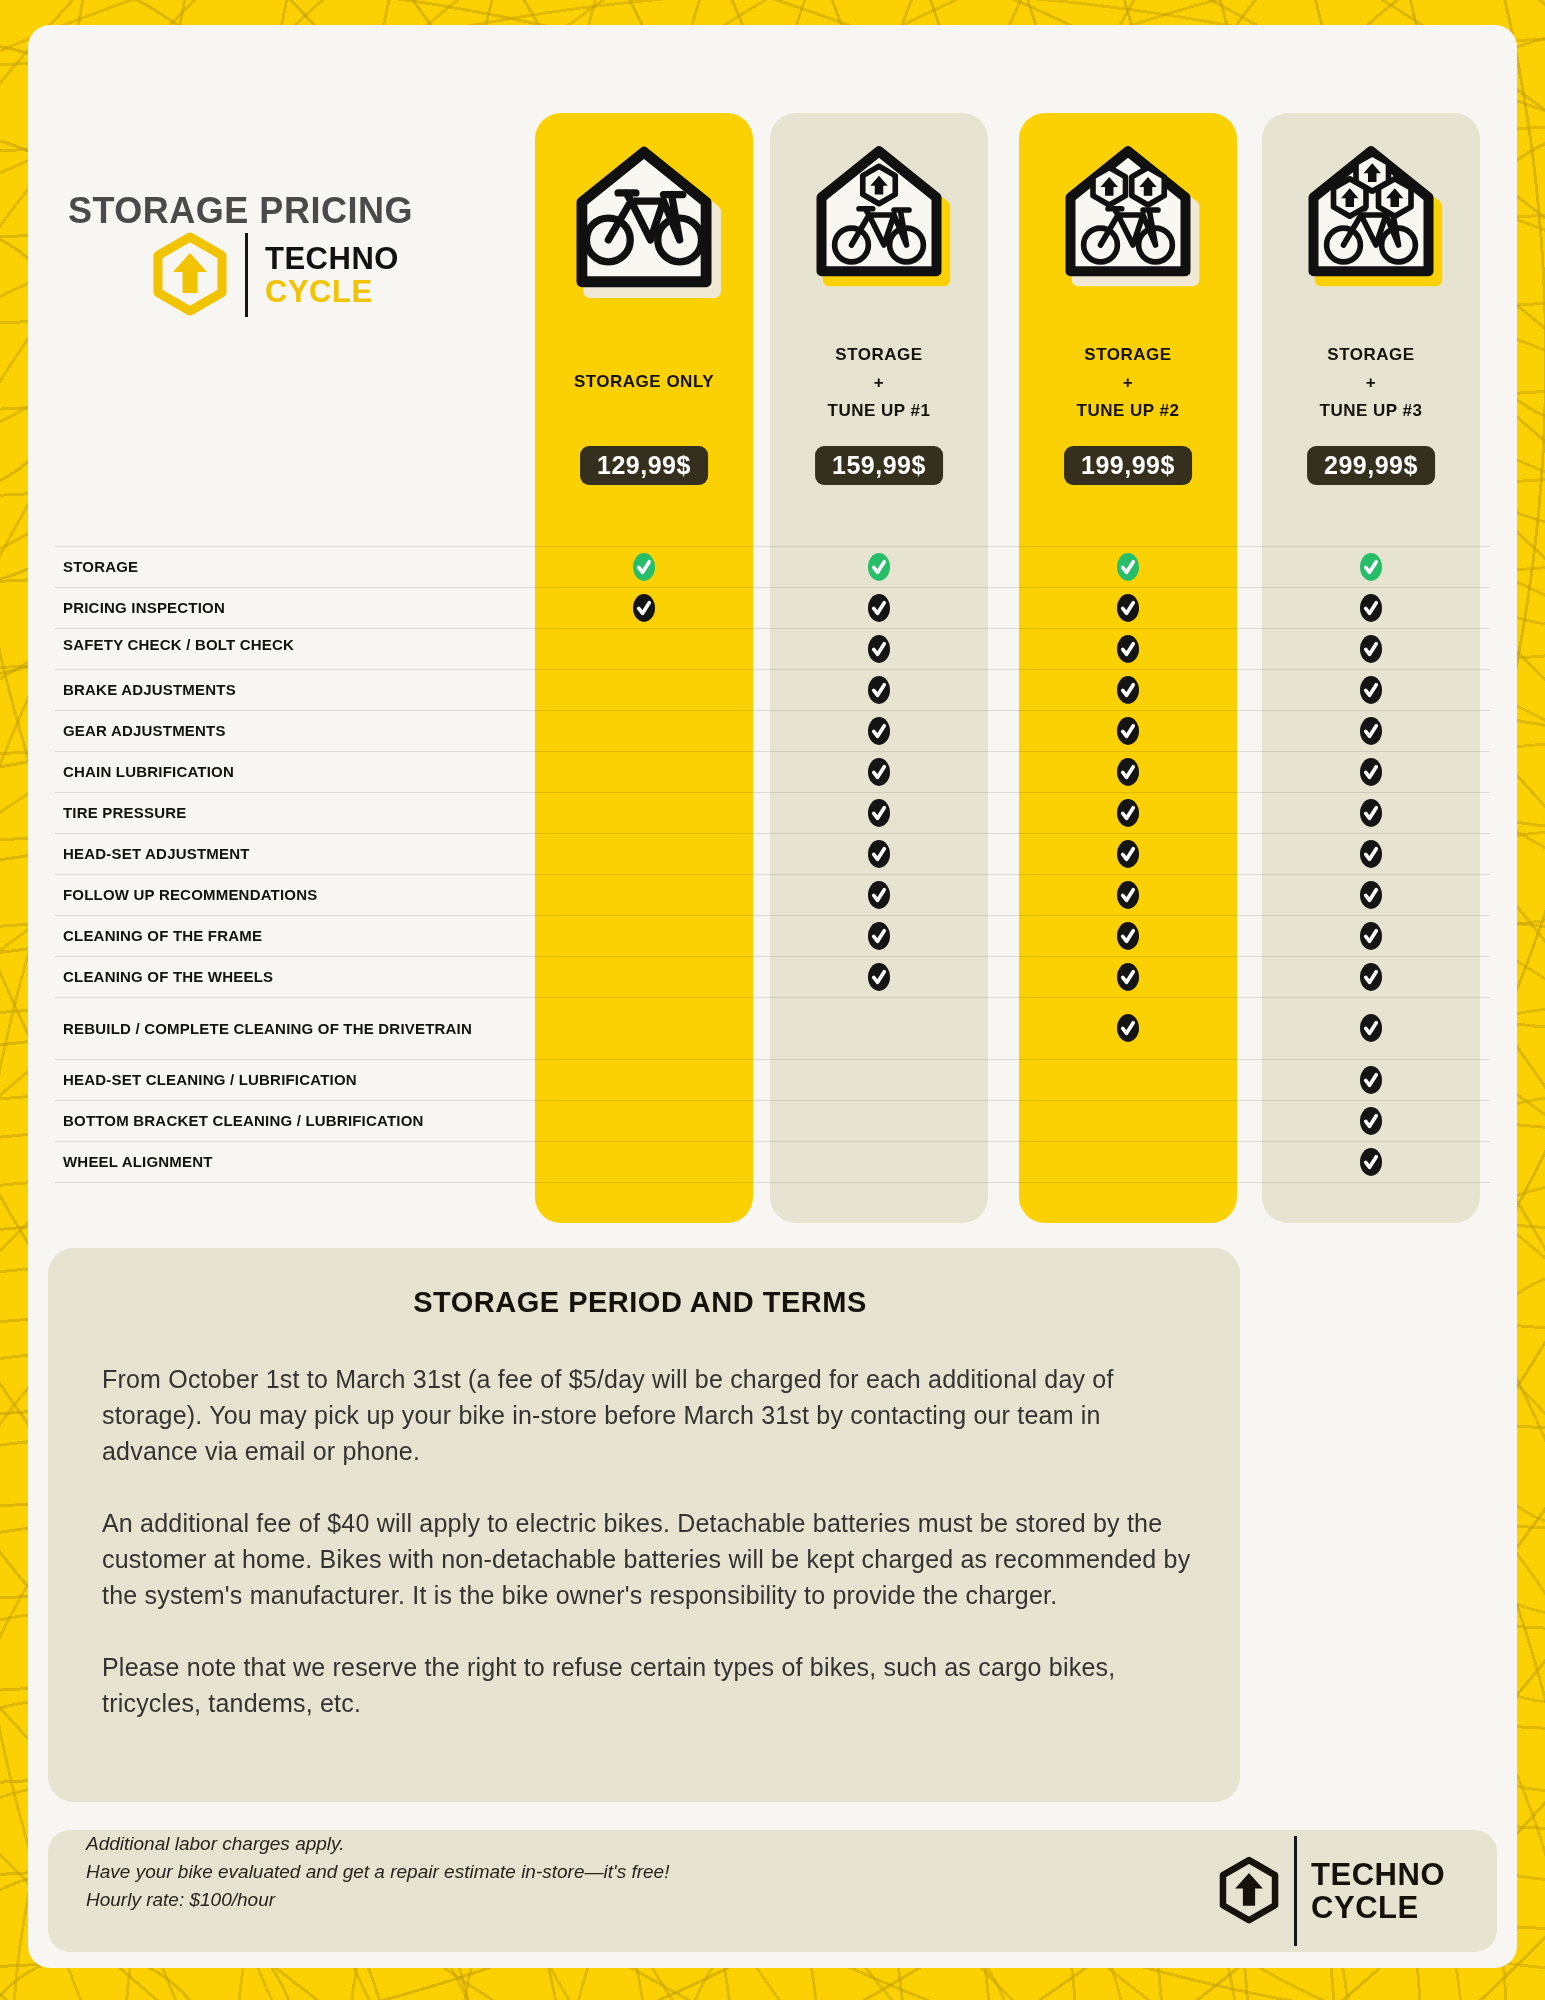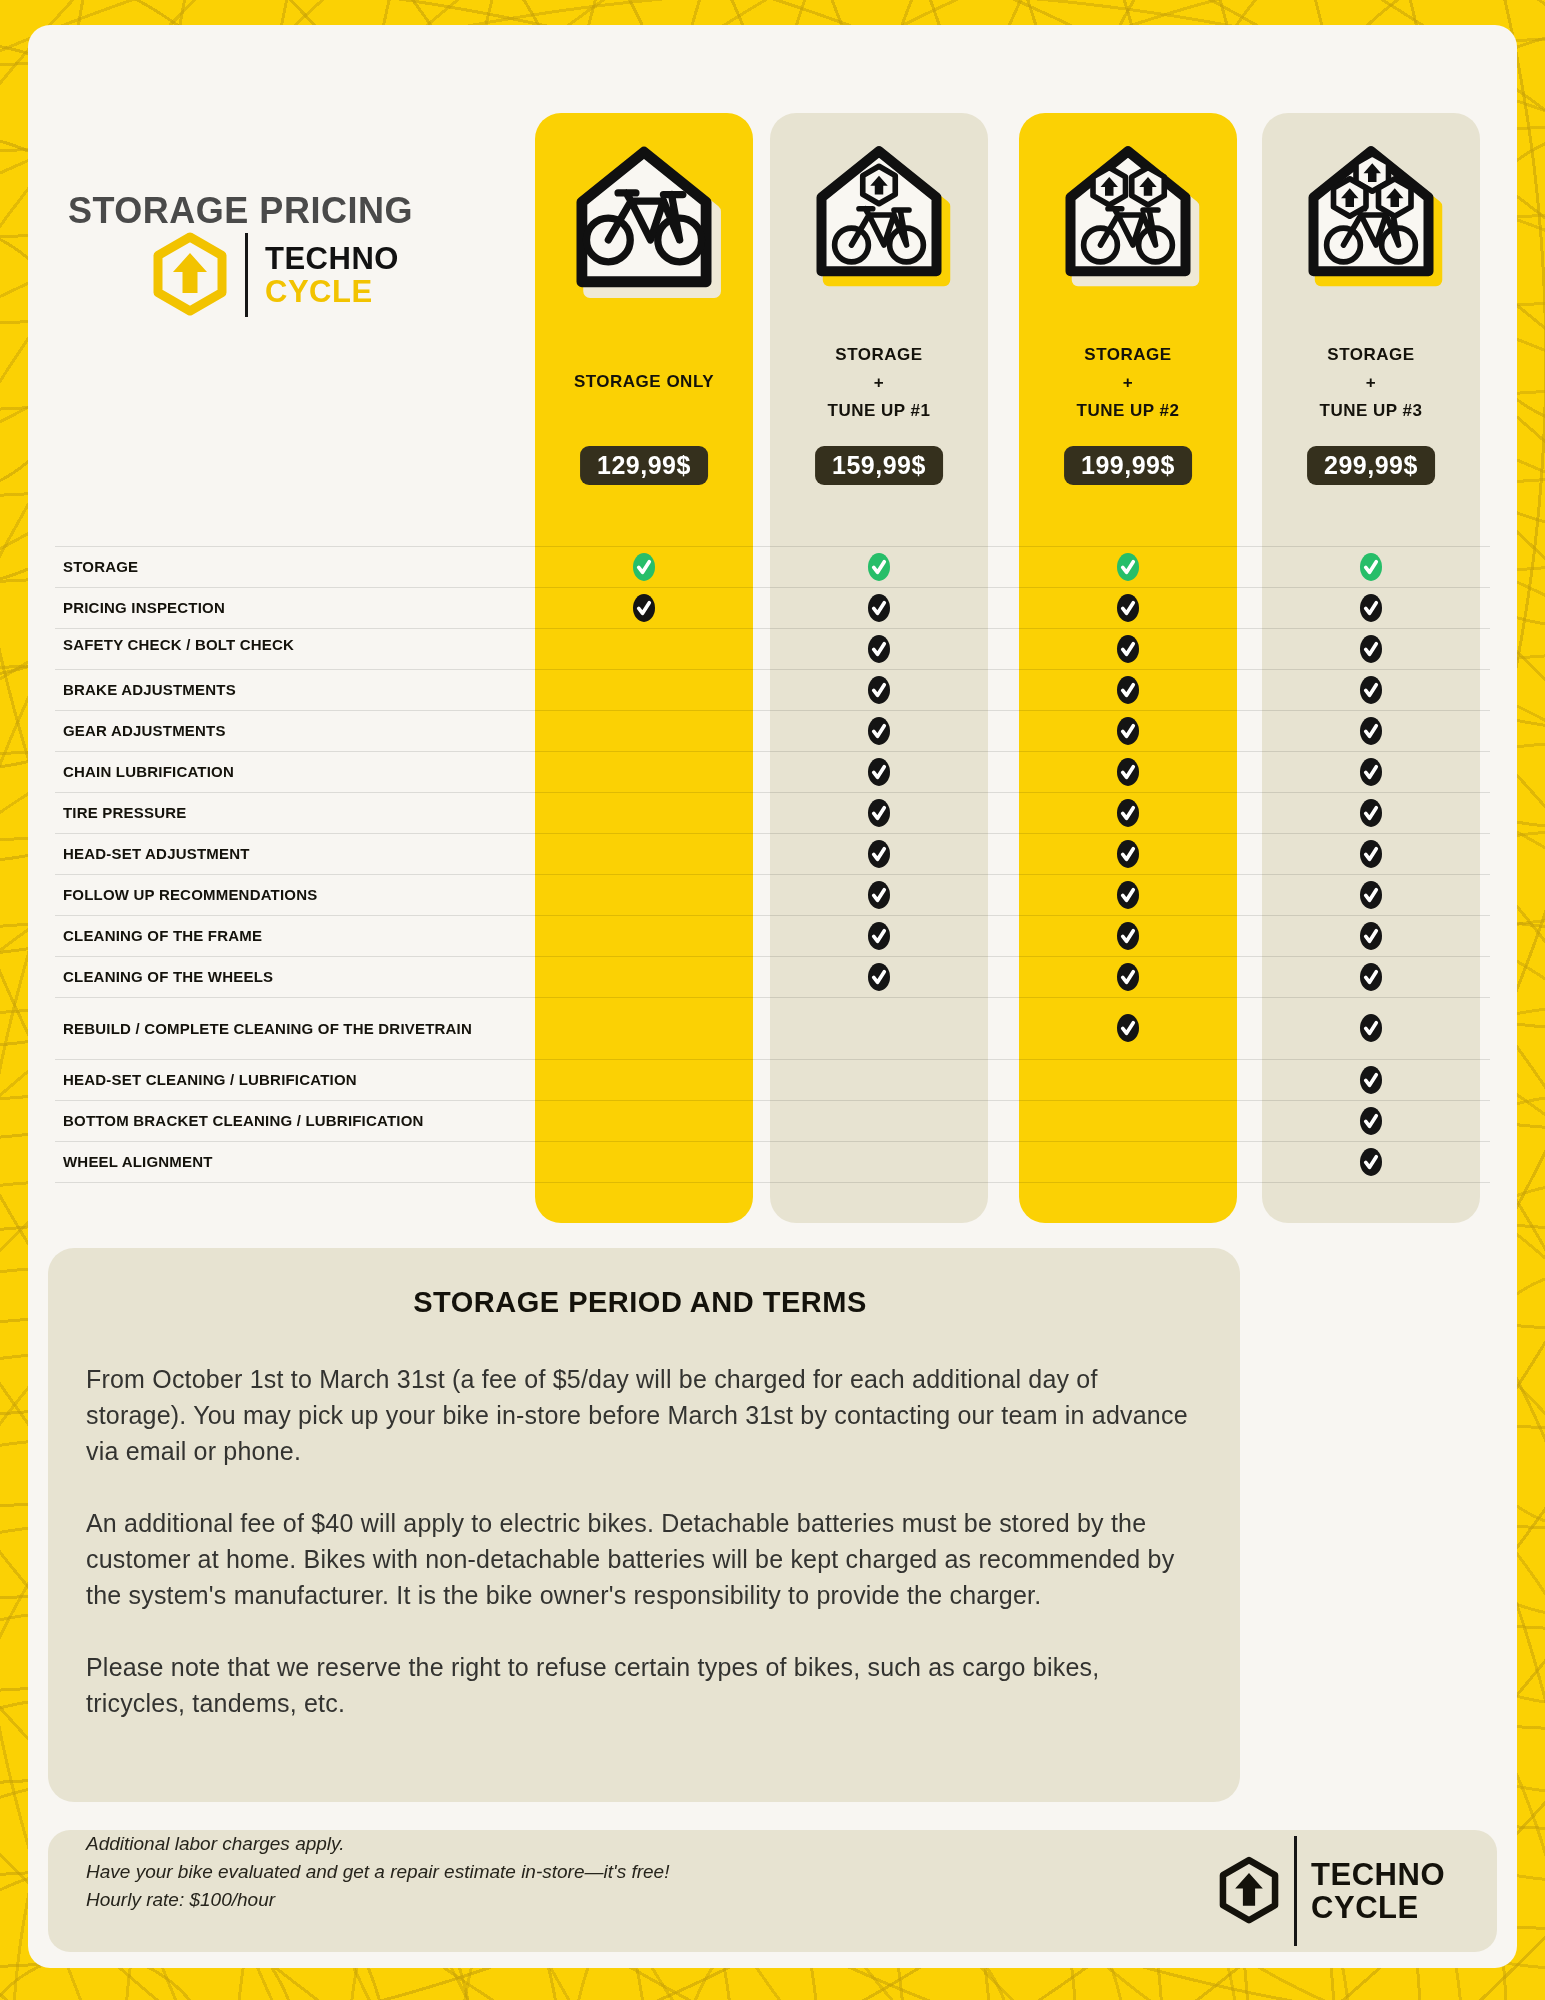--- a/index.html
+++ b/index.html
@@ -34,21 +34,21 @@
     padding:5px 17px;border-radius:9px;white-space:nowrap;}
 
   .row-sep{position:absolute;left:55px;width:1435px;height:1px;background:rgba(0,0,0,.11);}
   .row-label{position:absolute;left:63px;width:410px;display:flex;align-items:center;
     font-size:15px;font-weight:700;color:#14120B;letter-spacing:.2px;line-height:19px;}
   .check{position:absolute;transform:translate(-50%,-50%);line-height:0;}
 
   .terms{position:absolute;left:48px;top:1248px;width:1192px;height:554px;background:#E7E3D1;
     border-radius:26px;box-sizing:border-box;padding:38px 46px 0 38px;}
   .terms-title{margin:0;text-align:center;font-size:29px;font-weight:800;color:#14120B;letter-spacing:.5px;}
-  .terms-p{margin:36px 0 0 0;font-size:25px;line-height:36px;color:#333330;letter-spacing:.2px;}
+  .terms-p{margin:36px 0 0 16px;font-size:25px;line-height:36px;color:#333330;letter-spacing:.2px;}
   .terms-p.first{margin-top:42px;}
 
   .footer-card{position:absolute;left:48px;top:1830px;width:1449px;height:122px;background:#E7E3D1;
     border-radius:22px;box-sizing:border-box;display:flex;flex-direction:column;
     padding-left:38px;}
   .footer-card p{margin:0;font-style:italic;font-size:19px;line-height:28px;color:#26241C;}
   .footer-brand{position:absolute;right:52px;top:50%;transform:translateY(-50%);
     display:flex;align-items:center;gap:14px;}
   .footer-brand .brand-divider{height:110px;}
   .footer-brand-text{line-height:1.08;font-weight:800;font-size:31px;letter-spacing:.5px;color:#14120B;}

